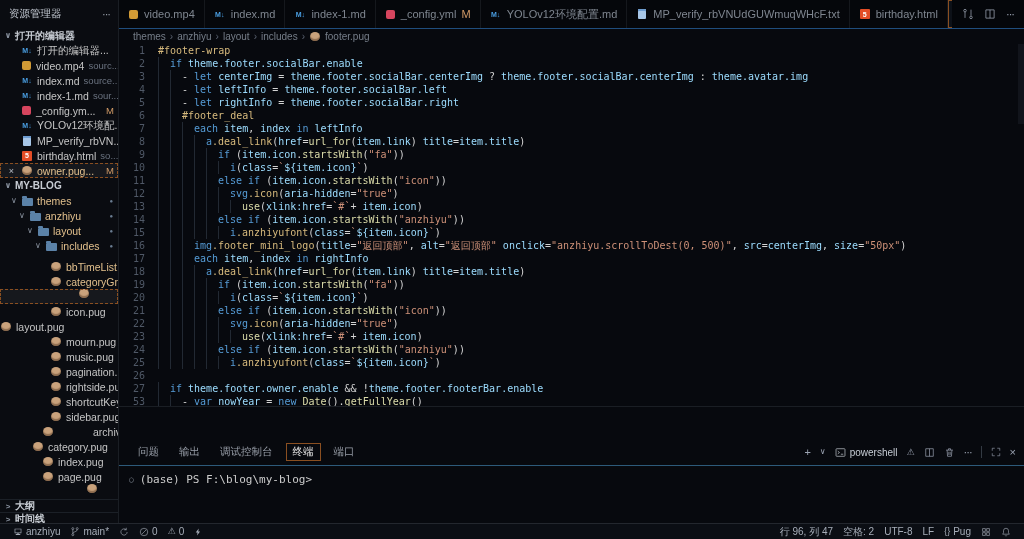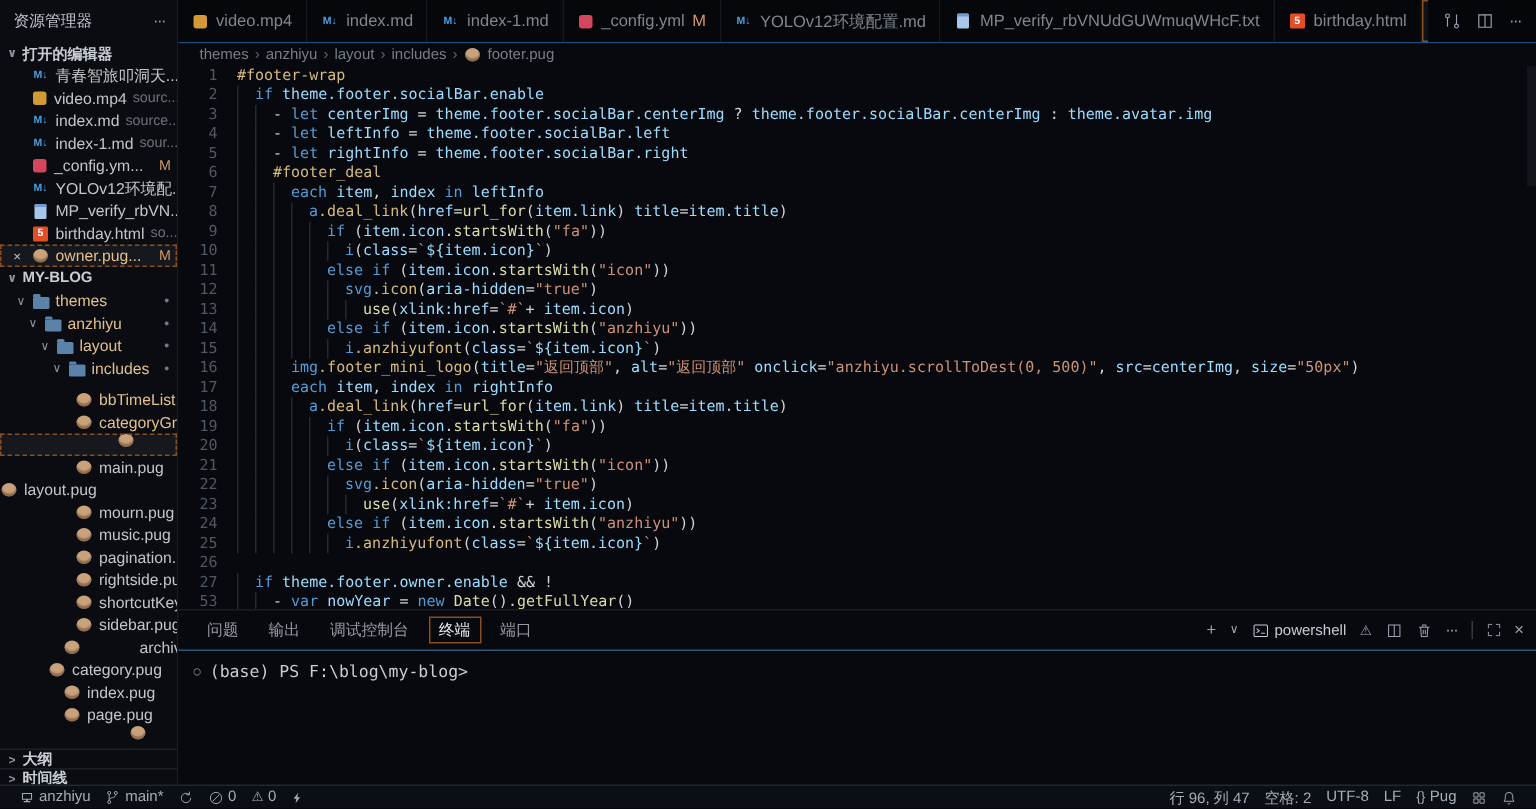--- a/index.html
+++ b/index.html
@@ -60,21 +60,21 @@
   .cline{display:flex;height:13px;white-space:pre;}
   .lnum{width:26px;flex:none;text-align:right;margin-right:13px;color:#4f5866;}
   .g{display:inline-block;flex:none;width:12px;height:13px;border-left:1px solid #222933;box-sizing:border-box;}
   .tk-k{color:#569cd6;} .tk-v{color:#9cdcfe;} .tk-s{color:#ce9178;}
   .tk-f{color:#dcdcaa;} .tk-g{color:#d7ba7d;} .tk-p{color:#d4d4d4;}
   .code-scrollbar{position:absolute;right:0;top:0;width:6px;height:80px;background:#1b2028;opacity:.5;}
 
   
   .panel{height:116px;min-height:116px;display:flex;flex-direction:column;background:#07090e;border-top:1px solid #1a1e24;}
   .panel-header{height:26px;min-height:26px;display:flex;align-items:center;padding:0 8px 0 12px;
-    border-bottom:1px solid #2d5a7a;}
+    border-bottom:1px solid #2d5a7a;margin-top:32px;}
   .ptabs{display:flex;align-items:center;gap:6px;}
   .ptab{font-size:10.5px;color:#969ca6;padding:2px 7px;cursor:pointer;white-space:nowrap;}
   .ptab.active{color:#e8e8e8;outline:1px solid #8a4f21;outline-offset:-1px;}
   .pactions{margin-left:auto;display:flex;align-items:center;gap:9px;color:#9da5b4;font-size:11px;}
   .psep{width:1px;height:12px;background:#333a43;}
   .pshell{display:flex;align-items:center;gap:4px;font-size:10px;color:#c6ccd4;}
   .terminal{flex:1;padding:7px 0 0 10px;font-family:"DejaVu Sans Mono","Liberation Mono",monospace;
     font-size:11px;color:#cccccc;}
   .term-circ{color:#7d8590;font-size:8px;margin-right:6px;vertical-align:1px;}
 
@@ -100,21 +100,21 @@
       </div>
       <div>
         <div class="sec-header">
           <span class="chev">∨</span>
           <span>打开的编辑器</span>
         </div>
         <div id="open-editors-list">
             <div class="oe-row">
               <span class="oe-lead"></span>
               <span class="fi fi-md">M↓</span>
-              <span>青春智旅叩洞天...</span>
+              <span>打开的编辑器...</span>
             </div>
             <div class="oe-row">
               <span class="oe-lead"></span>
               <span class="fi fi-mp4"></span>
               <span>video.mp4</span>
               <span class="oe-suffix">sourc...</span>
             </div>
             <div class="oe-row">
               <span class="oe-lead"></span>
               <span class="fi fi-md">M↓</span>
@@ -196,21 +196,21 @@
               <span class="fi fi-pug"></span>
               <span class="lbl-mod">categoryGro...</span>
             </div>
             <div class="tree-row sel" style="padding-left: 50px; flex-direction: column;">
               <span class="fi fi-pug"></span>
               <span class="lbl-mod">footer....</span>
               <span class="badge-m">M</span>
             </div>
             <div class="tree-row" style="padding-left: 50px;">
               <span class="fi fi-pug"></span>
-              <span>main.pug</span>
+              <span>icon.pug</span>
             </div>
             <div class="tree-row" style="">
               <span class="fi fi-pug"></span>
               <span>layout.pug</span>
             </div>
             <div class="tree-row" style="padding-left: 50px;">
               <span class="fi fi-pug"></span>
               <span>mourn.pug</span>
             </div>
             <div class="tree-row" style="padding-left: 50px;">
@@ -350,21 +350,21 @@
           <div class="cline"><span class="lnum">17</span><span class="g"></span><span class="g"></span><span class="g"></span><span class="tk-k">each </span><span class="tk-v">item</span><span class="tk-p">, </span><span class="tk-v">index</span><span class="tk-k"> in </span><span class="tk-v">rightInfo</span></div>
           <div class="cline"><span class="lnum">18</span><span class="g"></span><span class="g"></span><span class="g"></span><span class="g"></span><span class="tk-k">a</span><span class="tk-g">.deal_link</span><span class="tk-p">(</span><span class="tk-v">href</span><span class="tk-p">=</span><span class="tk-f">url_for</span><span class="tk-p">(</span><span class="tk-v">item.link</span><span class="tk-p">) </span><span class="tk-v">title</span><span class="tk-p">=</span><span class="tk-v">item.title</span><span class="tk-p">)</span></div>
           <div class="cline"><span class="lnum">19</span><span class="g"></span><span class="g"></span><span class="g"></span><span class="g"></span><span class="g"></span><span class="tk-k">if </span><span class="tk-p">(</span><span class="tk-v">item.icon</span><span class="tk-p">.</span><span class="tk-f">startsWith</span><span class="tk-p">(</span><span class="tk-s">"fa"</span><span class="tk-p">))</span></div>
           <div class="cline"><span class="lnum">20</span><span class="g"></span><span class="g"></span><span class="g"></span><span class="g"></span><span class="g"></span><span class="g"></span><span class="tk-k">i</span><span class="tk-p">(</span><span class="tk-v">class</span><span class="tk-p">=</span><span class="tk-s">`</span><span class="tk-v">${item.icon}</span><span class="tk-s">`</span><span class="tk-p">)</span></div>
           <div class="cline"><span class="lnum">21</span><span class="g"></span><span class="g"></span><span class="g"></span><span class="g"></span><span class="g"></span><span class="tk-k">else if </span><span class="tk-p">(</span><span class="tk-v">item.icon</span><span class="tk-p">.</span><span class="tk-f">startsWith</span><span class="tk-p">(</span><span class="tk-s">"icon"</span><span class="tk-p">))</span></div>
           <div class="cline"><span class="lnum">22</span><span class="g"></span><span class="g"></span><span class="g"></span><span class="g"></span><span class="g"></span><span class="g"></span><span class="tk-k">svg</span><span class="tk-g">.icon</span><span class="tk-p">(</span><span class="tk-v">aria-hidden</span><span class="tk-p">=</span><span class="tk-s">"true"</span><span class="tk-p">)</span></div>
           <div class="cline"><span class="lnum">23</span><span class="g"></span><span class="g"></span><span class="g"></span><span class="g"></span><span class="g"></span><span class="g"></span><span class="g"></span><span class="tk-f">use</span><span class="tk-p">(</span><span class="tk-v">xlink:href</span><span class="tk-p">=</span><span class="tk-s">`#`</span><span class="tk-p">+ </span><span class="tk-v">item.icon</span><span class="tk-p">)</span></div>
           <div class="cline"><span class="lnum">24</span><span class="g"></span><span class="g"></span><span class="g"></span><span class="g"></span><span class="g"></span><span class="tk-k">else if </span><span class="tk-p">(</span><span class="tk-v">item.icon</span><span class="tk-p">.</span><span class="tk-f">startsWith</span><span class="tk-p">(</span><span class="tk-s">"anzhiyu"</span><span class="tk-p">))</span></div>
           <div class="cline"><span class="lnum">25</span><span class="g"></span><span class="g"></span><span class="g"></span><span class="g"></span><span class="g"></span><span class="g"></span><span class="tk-k">i</span><span class="tk-g">.anzhiyufont</span><span class="tk-p">(</span><span class="tk-v">class</span><span class="tk-p">=</span><span class="tk-s">`</span><span class="tk-v">${item.icon}</span><span class="tk-s">`</span><span class="tk-p">)</span></div>
           <div class="cline"><span class="lnum">26</span></div>
-          <div class="cline"><span class="lnum">27</span><span class="g"></span><span class="tk-k">if </span><span class="tk-v">theme.footer.owner.enable</span><span class="tk-p"> &amp;&amp; !</span></div>
+          <div class="cline"><span class="lnum">27</span><span class="g"></span><span class="tk-k">if </span><span class="tk-v">theme.footer.owner.enable</span><span class="tk-p"> &amp;&amp; !</span><span class="tk-v">theme.footer.footerBar.enable</span></div>
           <div class="cline"><span class="lnum">53</span><span class="g"></span><span class="g"></span><span class="tk-p">- </span><span class="tk-k">var </span><span class="tk-v">nowYear</span><span class="tk-p"> = </span><span class="tk-k">new </span><span class="tk-f">Date</span><span class="tk-p">().</span><span class="tk-f">getFullYear</span><span class="tk-p">()</span></div>
         </div>
 
       <div class="panel">
         <div class="panel-header">
           <div class="ptabs" id="panel-tabs">
               <span class="ptab">问题</span>
               <span class="ptab">输出</span>
               <span class="ptab">调试控制台</span>
               <span class="ptab active">终端</span>

